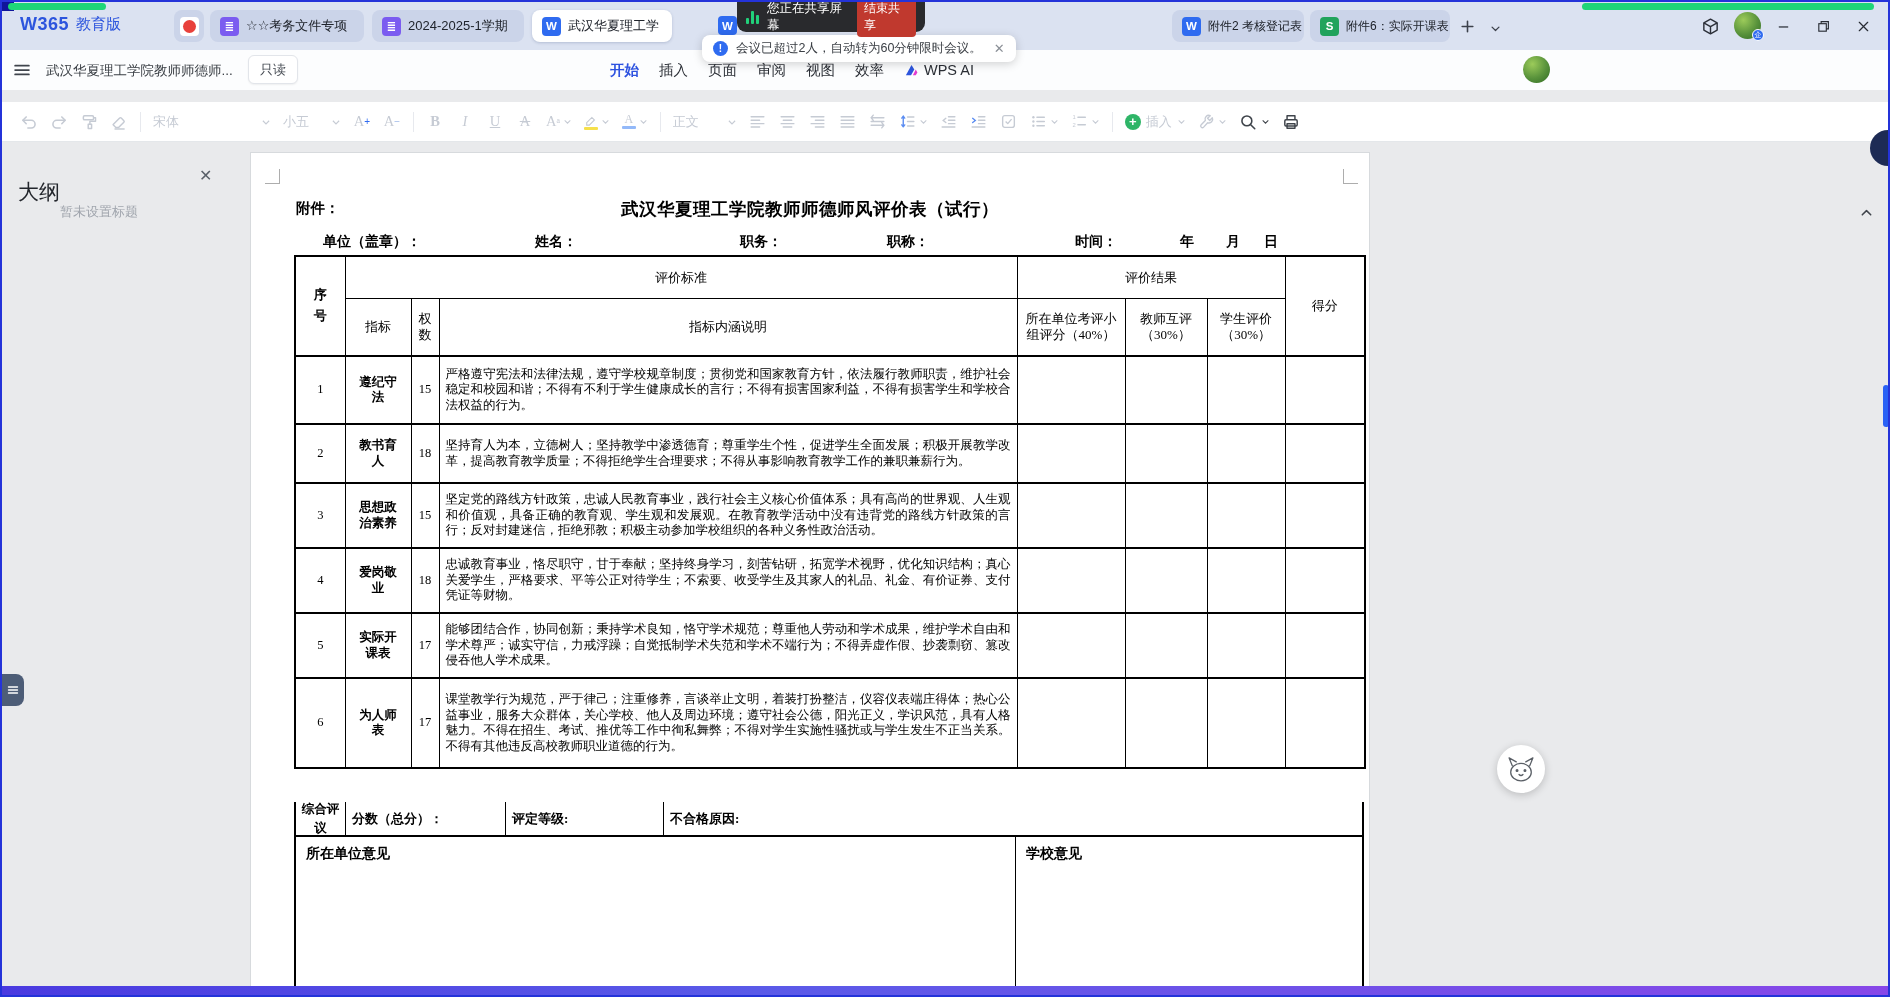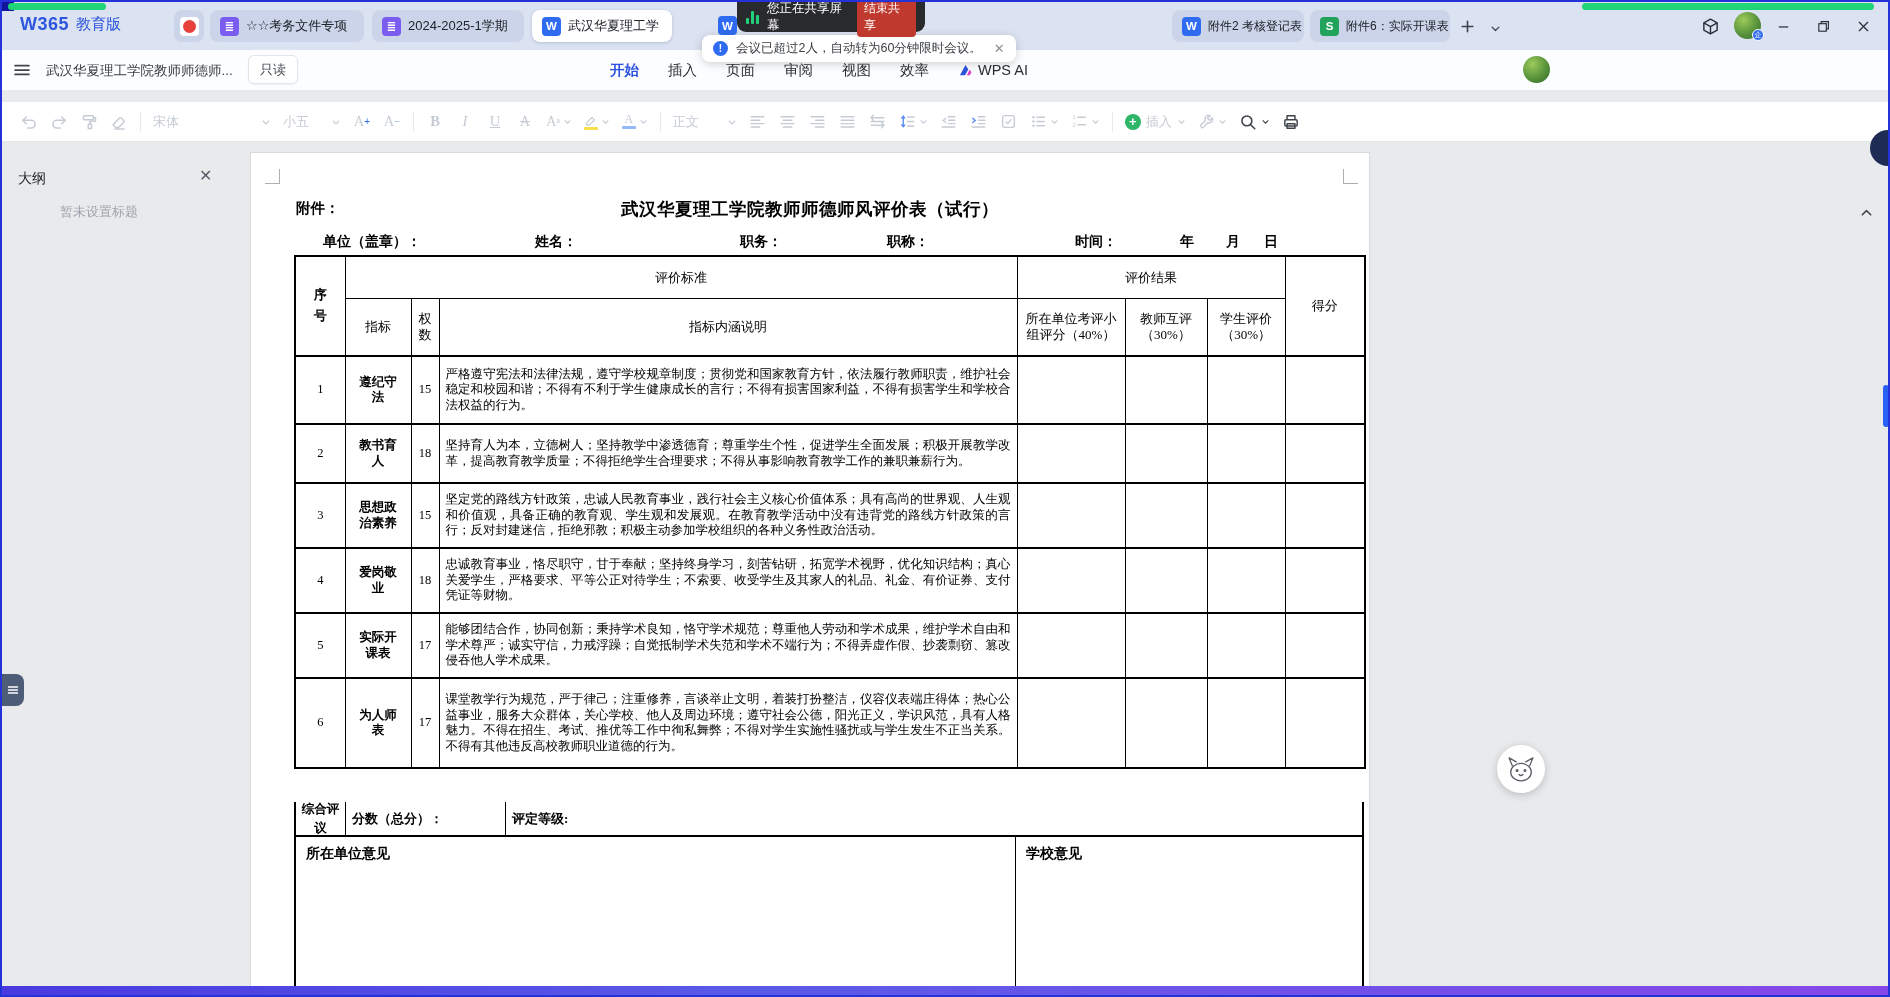--- a/index.html
+++ b/index.html
@@ -35,36 +35,36 @@
   .share .endbtn{background:#c0392e;color:#fff;border-radius:4px;padding:3px 7px;font-size:12px;cursor:pointer}
   .toast{position:absolute;left:700px;top:33px;height:27px;background:#fff;border-radius:8px;
          box-shadow:0 2px 10px rgba(0,0,0,.18);display:flex;align-items:center;gap:8px;padding:0 11px;z-index:59;font-size:12.5px;color:#3c4046}
   .info-ic{width:15px;height:15px;border-radius:50%;background:#2f6bf0;color:#fff;font-size:10px;font-weight:bold;
            text-align:center;line-height:15px;flex:none}
   .toast .tx{color:#8b9097;font-size:13px;margin-left:4px}
   
   .row2{position:absolute;left:0;top:48px;width:100%;height:40px;background:#fcfdfe}
   .readonly{position:absolute;left:246px;top:5px;height:29px;padding:0 11px;background:#fff;border:1px solid #e2e5ea;
             border-radius:6px;box-shadow:0 1px 2px rgba(0,0,0,.06);font-size:13px;color:#474c54;display:flex;align-items:center}
-  .menus{position:absolute;left:608px;top:0;height:40px;display:flex;align-items:center;gap:29px;font-size:14.5px;color:#2b2f36}
+  .menus{position:absolute;left:608px;top:0;height:40px;display:flex;align-items:center;gap:20px;font-size:14.5px;color:#2b2f36}
   .menus .mi{cursor:pointer;display:flex;align-items:center;gap:5px}
   .menus .mi.on{color:#2d52e0;font-weight:bold}
   
   .toolbar{position:absolute;left:0;top:100px;width:100%;height:40px;background:#fff;border-bottom:1px solid #e4e7ea;
            display:flex;align-items:center;padding-left:18px;gap:12px}
   .tbi{color:#c6cbd4;display:flex;align-items:center;justify-content:center;min-width:18px;height:24px;cursor:pointer;flex:none}
   .tbi.en{color:#3f444b}
   .tbi .ltr{font-size:14.5px;font-family:"Liberation Serif",serif}
   .vdiv{width:1px;height:20px;background:#e7e9ee;flex:none}
   .sel{display:flex;align-items:center;justify-content:space-between;color:#c6cbd4;font-size:13px;flex:none;cursor:pointer}
   .chev{flex:none}
   .ins-circle{width:16px;height:16px;border-radius:50%;background:#2eb567;color:#fff;font-size:13px;line-height:15px;text-align:center;font-weight:bold}
   .colorbar{height:3px;border-radius:1px;margin-top:1px}
   
-  .outline-title{position:absolute;left:16px;top:168px;font-size:14px;color:#23262c}
+  .outline-title{position:absolute;left:16px;top:176px;font-size:21px;color:#23262c}
   .outline-x{position:absolute;left:197px;top:164px;color:#596069;cursor:pointer}
   .outline-empty{position:absolute;left:58px;top:201px;font-size:13px;color:#a0a5ad}
   .left-flytab{position:absolute;left:0;top:672px;width:22px;height:32px;background:#4d5d77;border-radius:0 8px 8px 0;
                display:flex;align-items:center;justify-content:center;cursor:pointer}
   .page{position:absolute;left:248px;top:150px;width:1120px;height:835px;background:#fff;border:1px solid #d7dadd;overflow:hidden;
         font-family:"Liberation Serif","DejaVu Serif",serif;color:#000}
   .cropTL{position:absolute;left:14px;top:16px;width:15px;height:15px;border-right:1px solid #adadad;border-bottom:1px solid #adadad}
   .cropTR{position:absolute;left:1092px;top:16px;width:15px;height:15px;border-left:1px solid #adadad;border-bottom:1px solid #adadad}
   .attach{position:absolute;left:45px;top:46px;font-weight:bold;font-size:14.5px}
   .doctitle{position:absolute;left:0;top:44px;width:100%;text-align:center;font-weight:bold;font-size:17.5px;letter-spacing:.5px}
@@ -565,20 +565,21 @@
     </tr>
   </tbody>
     </table>
 
   <div class="tfoot f1">
     <div class="c c1">
         <span>综合评议</span>
       </div>
     <div class="c" style="width:160px">分数（总分）：</div>
     <div class="c" style="width:158px">评定等级:</div>
+    <div class="c" style="flex:1">不合格原因:</div>
   </div>
   <div class="tfoot f2">
     <div class="c" style="width:720px">所在单位意见</div>
     <div class="c" style="flex:1">学校意见</div>
   </div>
 </div>
 
 <div class="darkball"></div>
 <div class="scrollthumb"></div>
 <div class="mascot">

